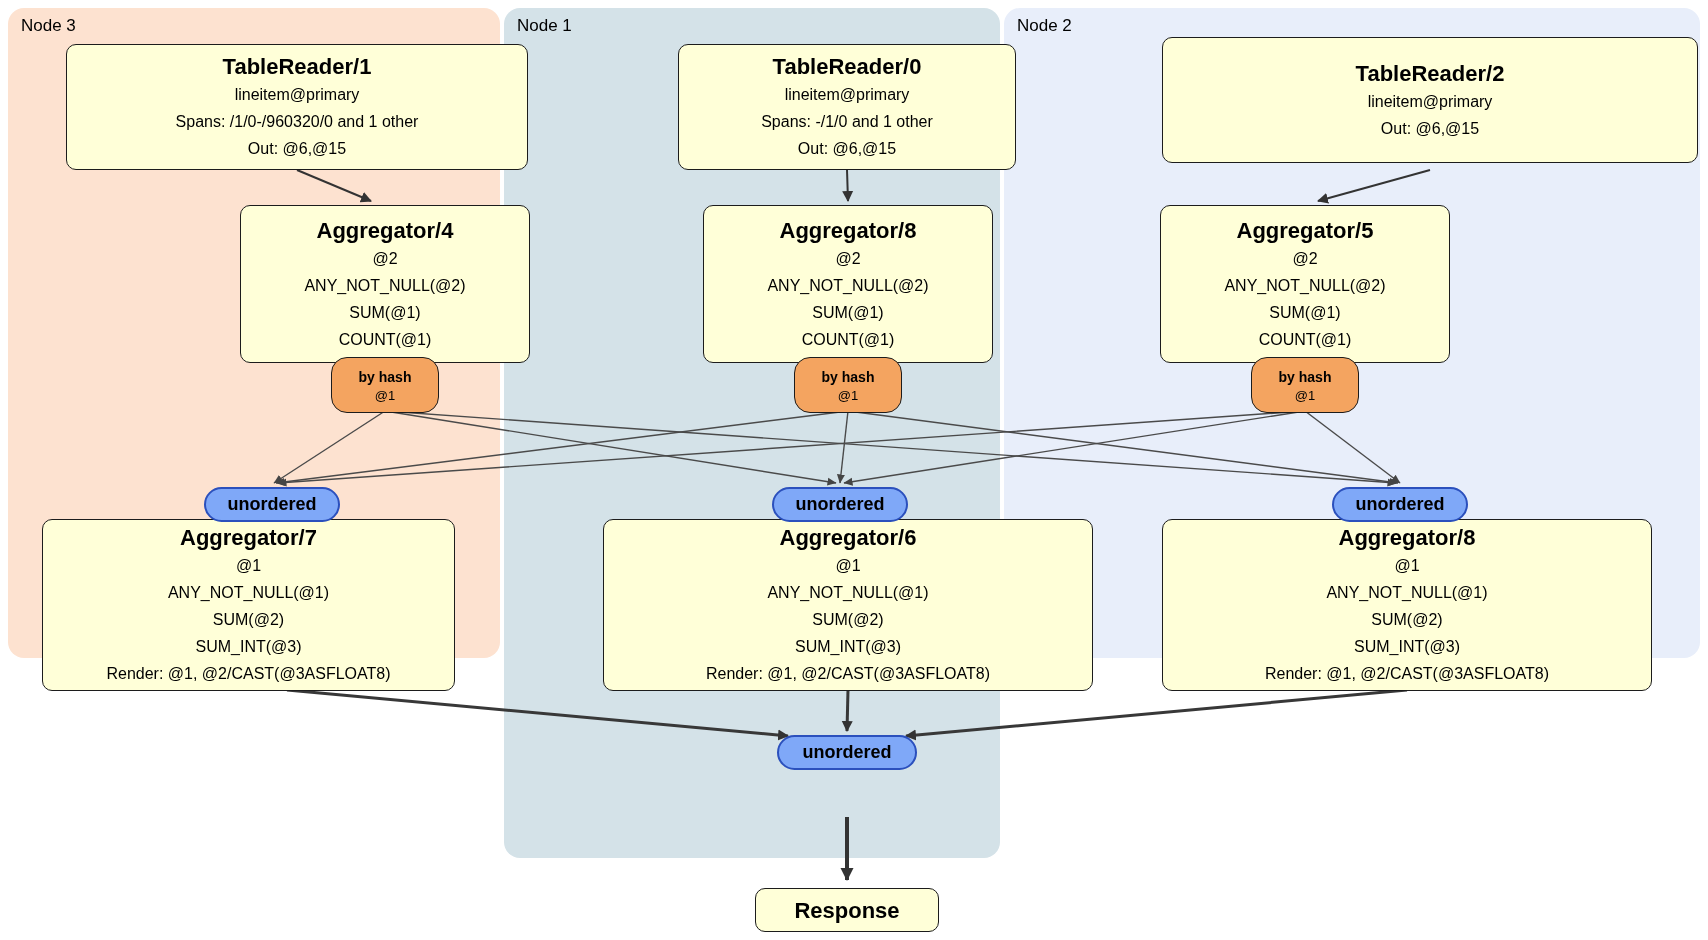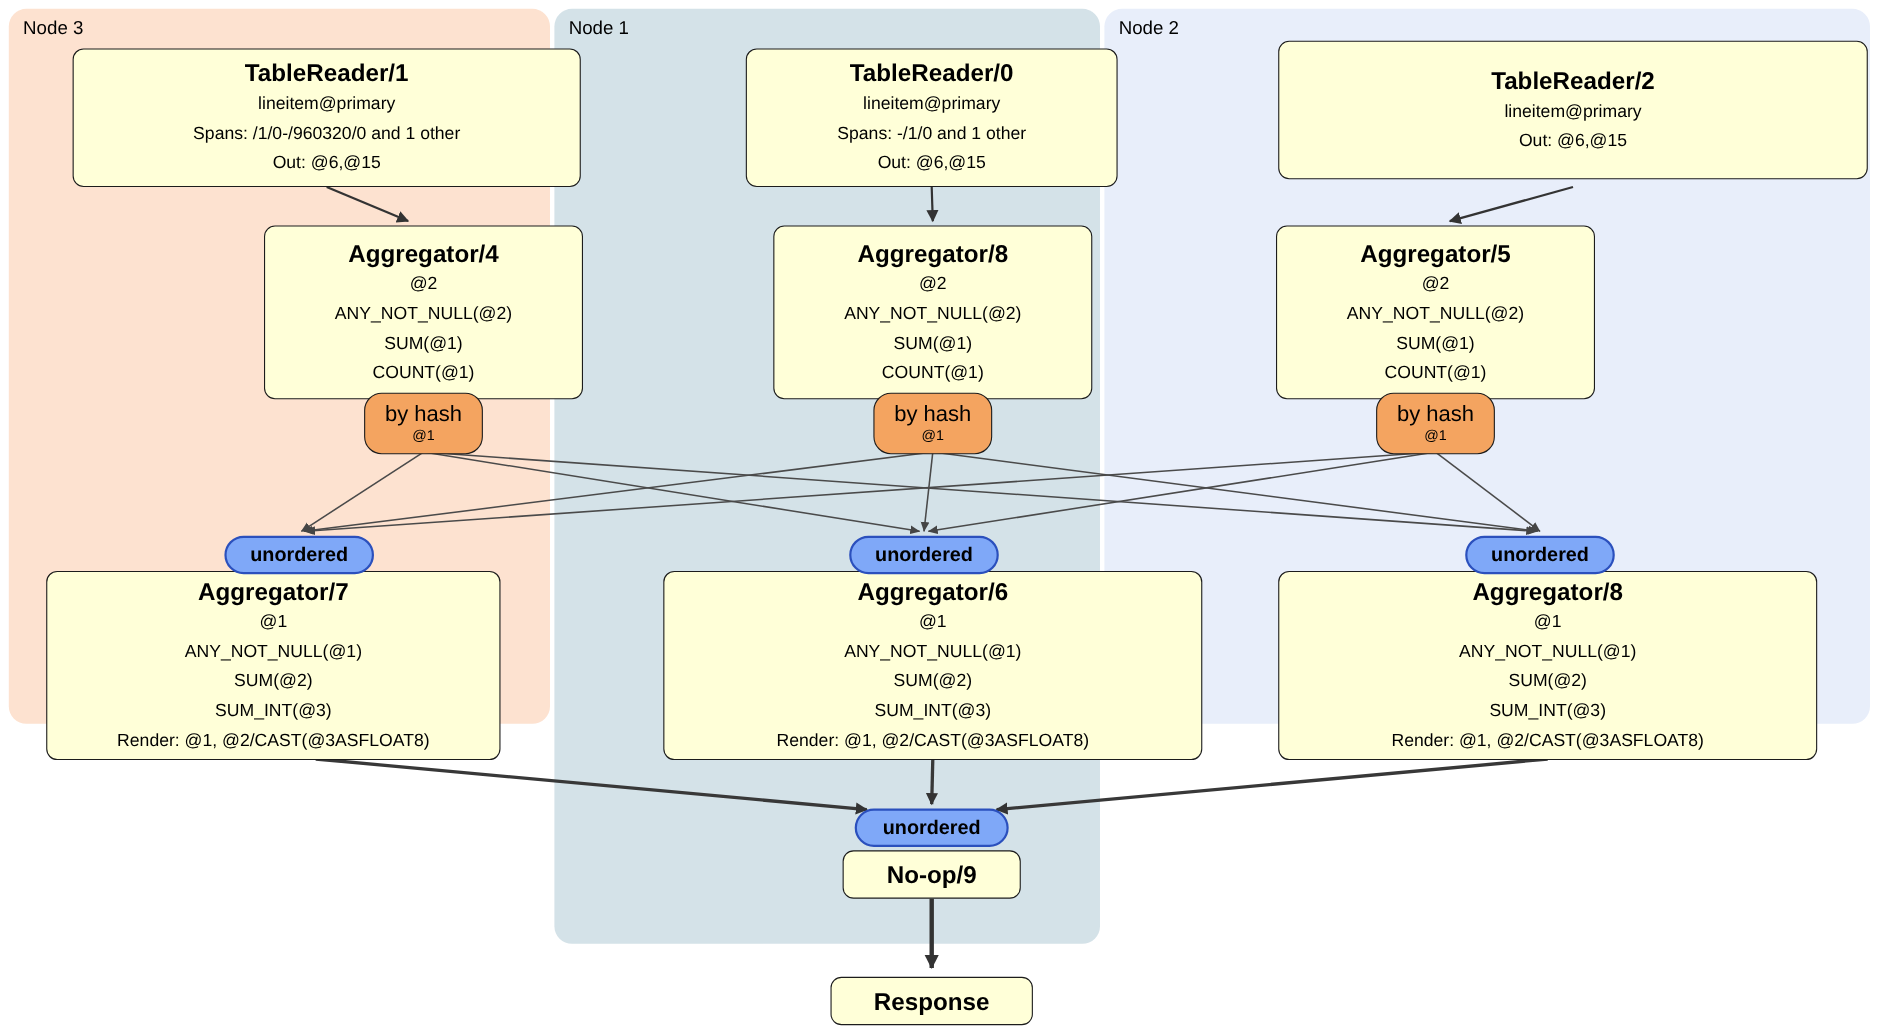--- a/index.html
+++ b/index.html
@@ -29,21 +29,21 @@
   .pbox-title { font-weight: bold; font-size: 22px; line-height: 29px; white-space: nowrap; }
   .pbox-line  { font-size: 16px; line-height: 27px; white-space: nowrap; }
 
   .router {
     position: absolute; z-index: 4; width: 108px; height: 56px;
     background: var(--router-fill, #f4a460);
     border: 1.6px solid #1c1c1c; border-radius: 16px;
     display: flex; flex-direction: column; align-items: center; justify-content: center;
     box-sizing: border-box;
   }
-  .router-label  { font-weight: normal; font-size: 20px; line-height: 21px; }
+  .router-label  { font-weight: bold; font-size: 14px; line-height: 21px; }
   .router-detail { font-size: 13px; line-height: 15px; }
 
   .sync {
     position: absolute; z-index: 4; width: 136px; height: 35px;
     background: var(--sync-fill, #7fa8f8);
     border: 2px solid var(--sync-border, #2b50bd);
     border-radius: 18px;
     display: flex; align-items: center; justify-content: center;
     font-weight: bold; font-size: 18px; box-sizing: border-box;
   }
@@ -146,23 +146,20 @@
 
   <div class="pbox" style="left:603px;top:519px;width:490px;height:172px">
     <div class="pbox-title">Aggregator/6</div>
     <div class="pbox-line">@1</div>
     <div class="pbox-line">ANY_NOT_NULL(@1)</div>
     <div class="pbox-line">SUM(@2)</div>
     <div class="pbox-line">SUM_INT(@3)</div>
     <div class="pbox-line">Render: @1, @2/CAST(@3ASFLOAT8)</div>
   </div>
 
-  <div class="pbox" style="left:766px;top:773px;width:162px;height:44px">
-    <div class="pbox-title">No-op/9</div>
-  </div>
 
   <div class="pbox" style="left:755px;top:888px;width:184px;height:44px">
     <div class="pbox-title">Response</div>
   </div>
 
   <div class="pbox" style="left:1162px;top:37px;width:536px;height:126px">
     <div class="pbox-title">TableReader/2</div>
     <div class="pbox-line">lineitem@primary</div>
     <div class="pbox-line">Out: @6,@15</div>
   </div>

